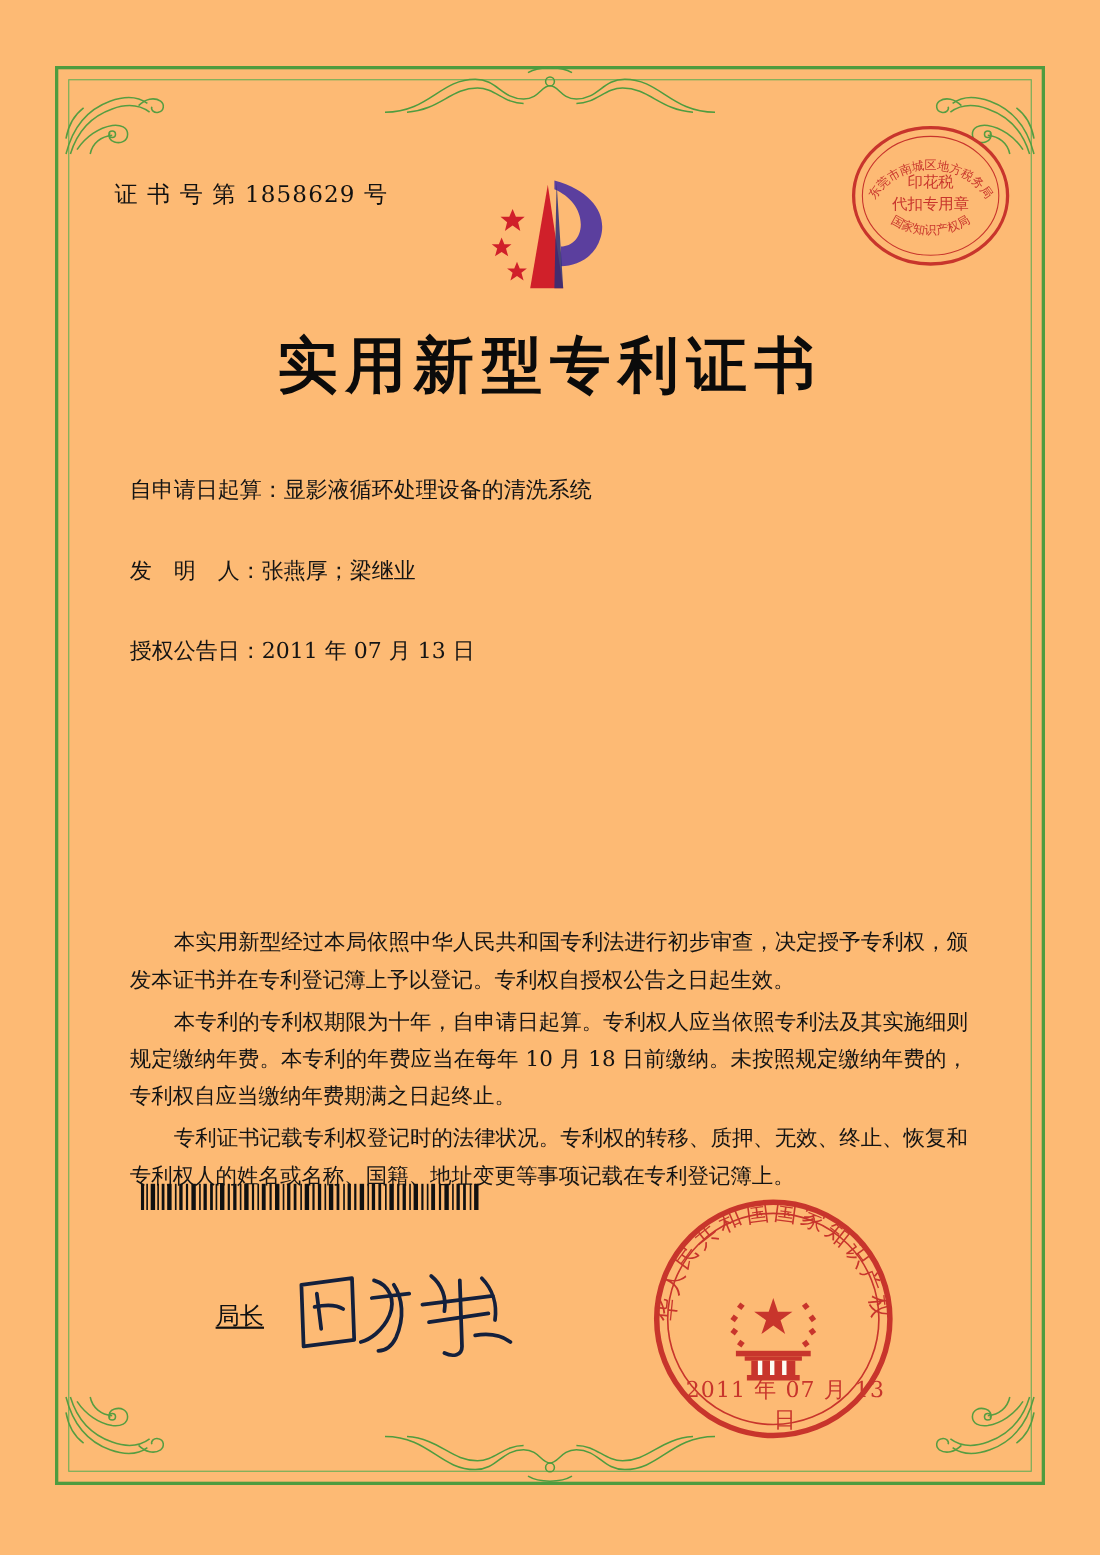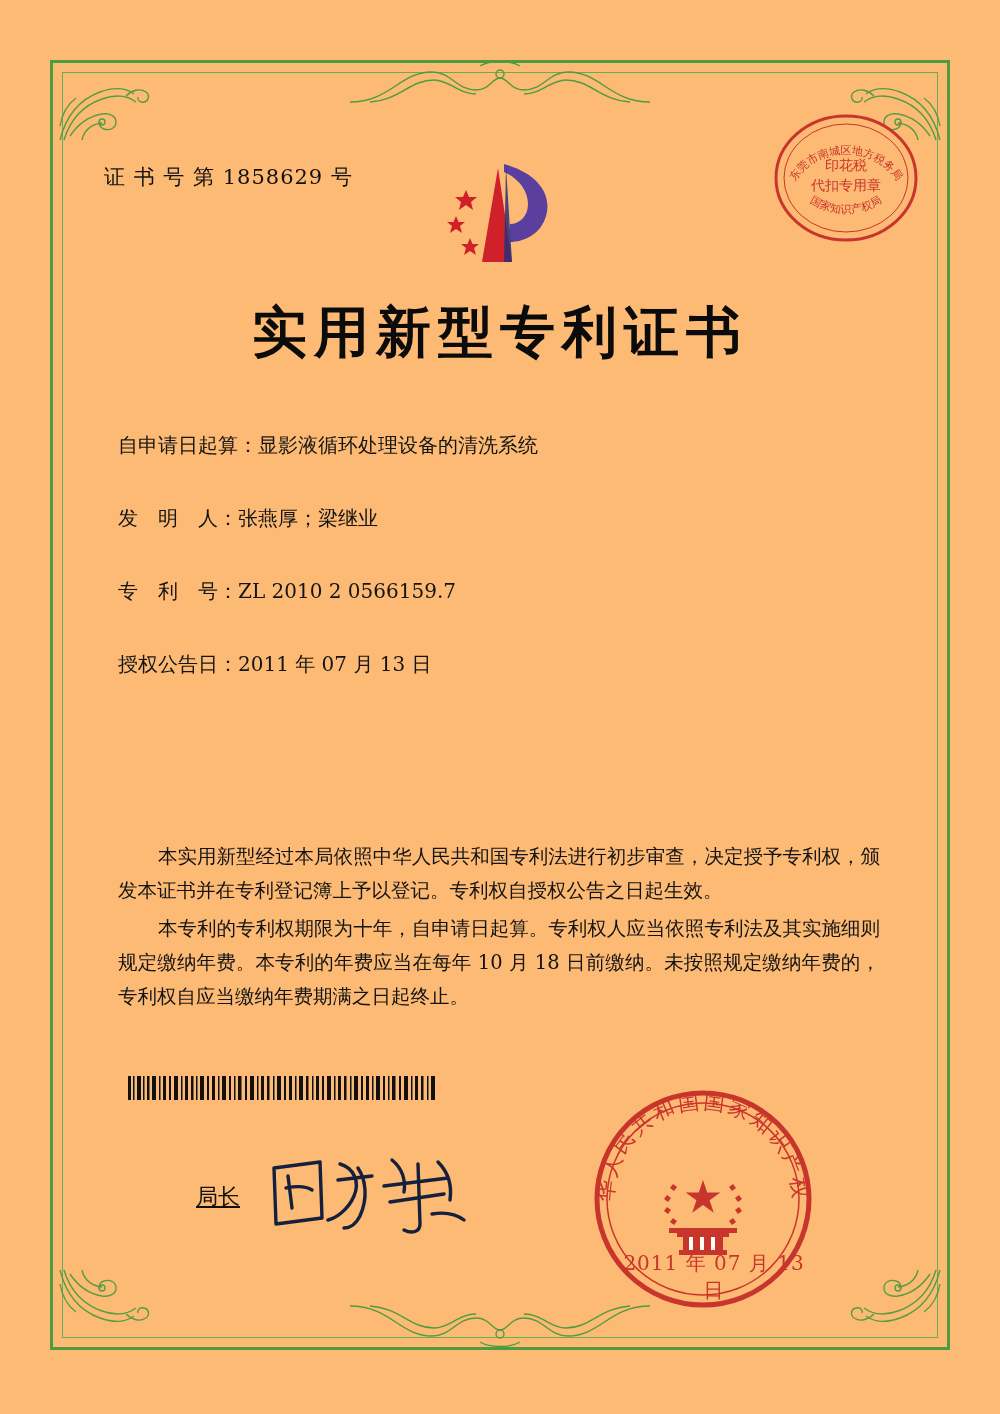--- a/index.html
+++ b/index.html
@@ -296,30 +296,28 @@
   <div class="title">实用新型专利证书</div>
 
   <div class="fields">
     <div class="field">
       <span class="lbl">自申请日起算：</span><span class="val">显影液循环处理设备的清洗系统</span>
     </div>
     <div class="field">
       <span class="lbl">发　明　人：</span><span class="val">张燕厚；梁继业</span>
     </div>
     <div class="field">
-      <span class="lbl">专　利　号：</span><span class="val">ZL 2010 2 0566159.7</span>
-    </div>
-    <div class="field">
       <span class="lbl">授权公告日：</span><span class="val">2011 年 07 月 13 日</span>
     </div>
   </div>
 
   <div class="body-text">
     <p>本实用新型经过本局依照中华人民共和国专利法进行初步审查，决定授予专利权，颁发本证书并在专利登记簿上予以登记。专利权自授权公告之日起生效。</p>
     <p>本专利的专利权期限为十年，自申请日起算。专利权人应当依照专利法及其实施细则规定缴纳年费。本专利的年费应当在每年 10 月 18 日前缴纳。未按照规定缴纳年费的，专利权自应当缴纳年费期满之日起终止。</p>
+    <p>专利证书记载专利权登记时的法律状况。专利权的转移、质押、无效、终止、恢复和专利权人的姓名或名称、国籍、地址变更等事项记载在专利登记簿上。</p>
   </div>
 
   <div class="barcode">
     <svg viewBox="0 0 312 24" preserveAspectRatio="none" xmlns="http://www.w3.org/2000/svg">
       <g fill="#111">
         <rect x="0" y="0" width="3" height="24"></rect>
           <rect x="5" y="0" width="1.5" height="24"></rect>
         <rect x="9" y="0" width="4" height="24"></rect>
           <rect x="15" y="0" width="1.5" height="24"></rect>
         <rect x="19" y="0" width="2.5" height="24"></rect>

